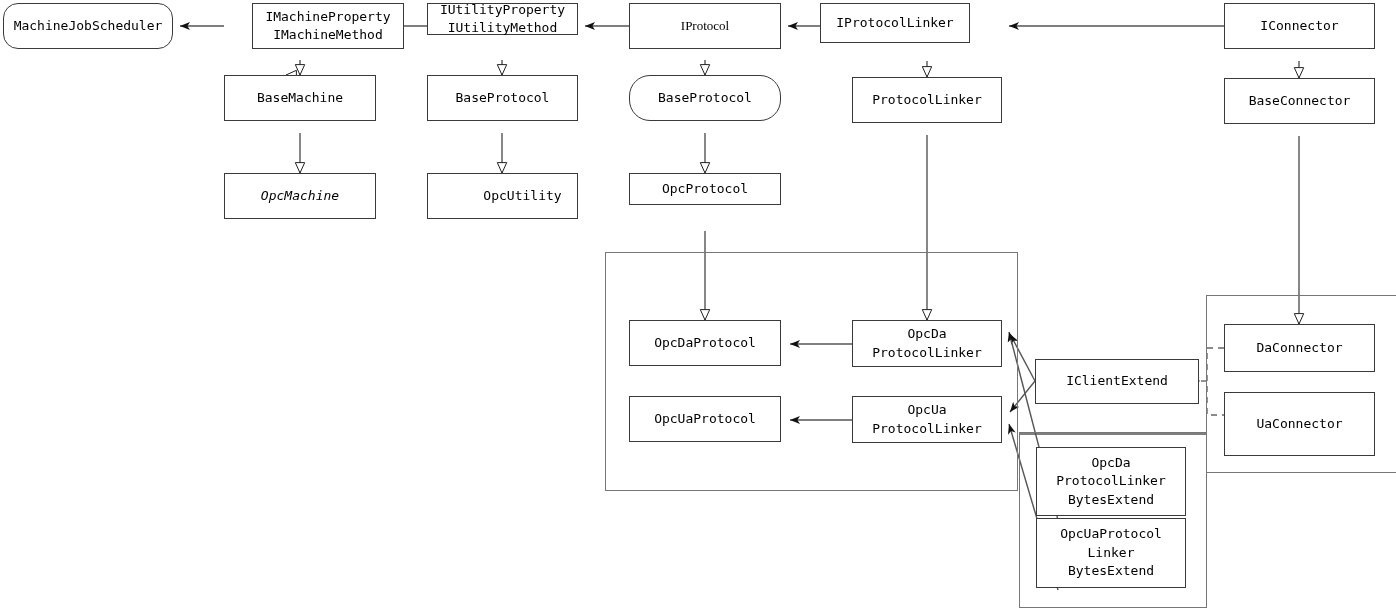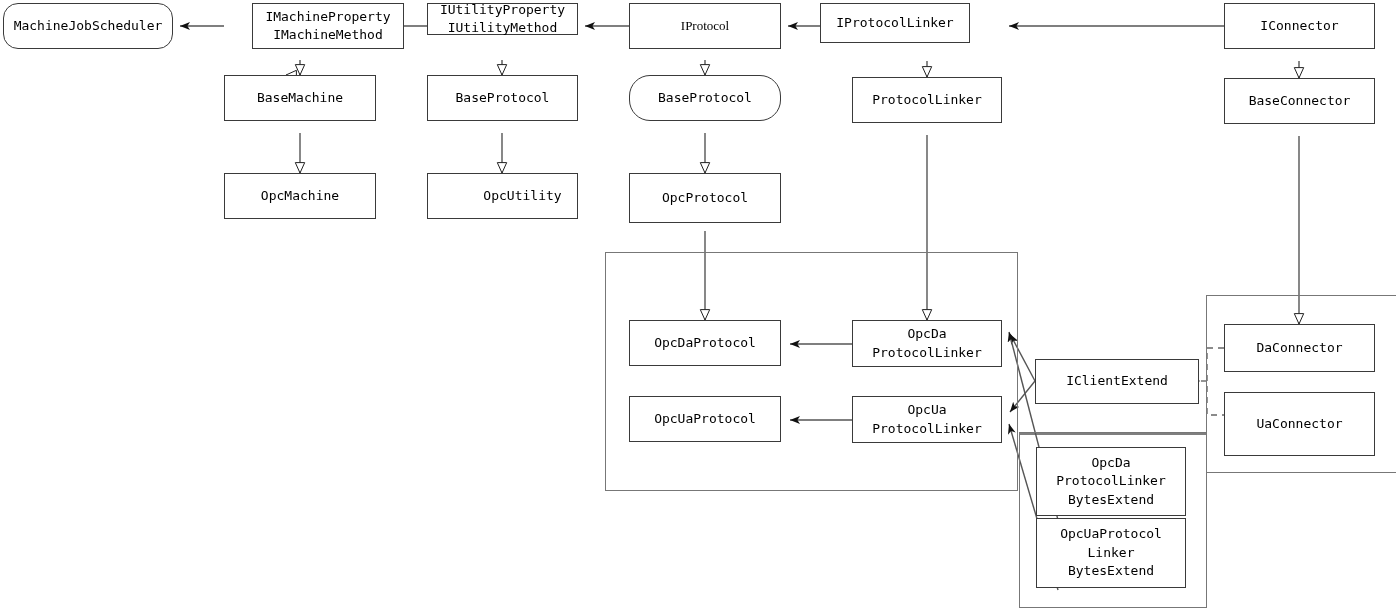--- a/index.html
+++ b/index.html
@@ -78,23 +78,23 @@
   <div class="box" style="left:629px;top:3px;width:152px;height:46px;font-family:Liberation Serif, serif;"><span class="lbl">IProtocol</span></div>
   <div class="box" style="left:820px;top:3px;width:150px;height:40px;text-align:center;"><span class="lbl">IProtocolLinker</span></div>
   <div class="box" style="left:1224px;top:3px;width:151px;height:46px;"><span class="lbl">IConnector</span></div>
 
   <div class="box" style="left:224px;top:75px;width:152px;height:46px;"><span class="lbl">BaseMachine</span></div>
   <div class="box" style="left:427px;top:75px;width:151px;height:46px;"><span class="lbl">BaseProtocol</span></div>
   <div class="box" style="left:629px;top:75px;width:152px;height:46px;border-radius:21px;"><span class="lbl">BaseProtocol</span></div>
   <div class="box" style="left:852px;top:77px;width:150px;height:46px;"><span class="lbl">ProtocolLinker</span></div>
   <div class="box" style="left:1224px;top:78px;width:151px;height:46px;"><span class="lbl">BaseConnector</span></div>
 
-  <div class="box" style="left:224px;top:173px;width:152px;height:46px;"><span class="lbl">OpcMachine</span></div>
+  <div class="box" style="left:224px;top:173px;width:152px;height:46px;font-style:italic;"><span class="lbl">OpcMachine</span></div>
   <div class="box" style="left:427px;top:173px;width:151px;height:46px;padding-left:40px;"><span class="lbl">OpcUtility</span></div>
-  <div class="box" style="left:629px;top:173px;width:152px;height:50px;"><span class="lbl">OpcProtocol</span></div>
+  <div class="box" style="left:629px;top:173px;width:152px;height:32px;"><span class="lbl">OpcProtocol</span></div>
 
   <div class="box" style="left:629px;top:320px;width:152px;height:46px;"><span class="lbl">OpcDaProtocol</span></div>
   <div class="box" style="left:629px;top:396px;width:152px;height:46px;"><span class="lbl">OpcUaProtocol</span></div>
   <div class="box" style="left:852px;top:320px;width:150px;height:47px;"><span class="lbl">OpcDa
 ProtocolLinker</span></div>
   <div class="box" style="left:852px;top:396px;width:150px;height:47px;"><span class="lbl">OpcUa
 ProtocolLinker</span></div>
 
   <div class="box" style="left:1035px;top:359px;width:164px;height:45px;"><span class="lbl">IClientExtend</span></div>
   <div class="box" style="left:1036px;top:447px;width:150px;height:69px;"><span class="lbl">OpcDa

